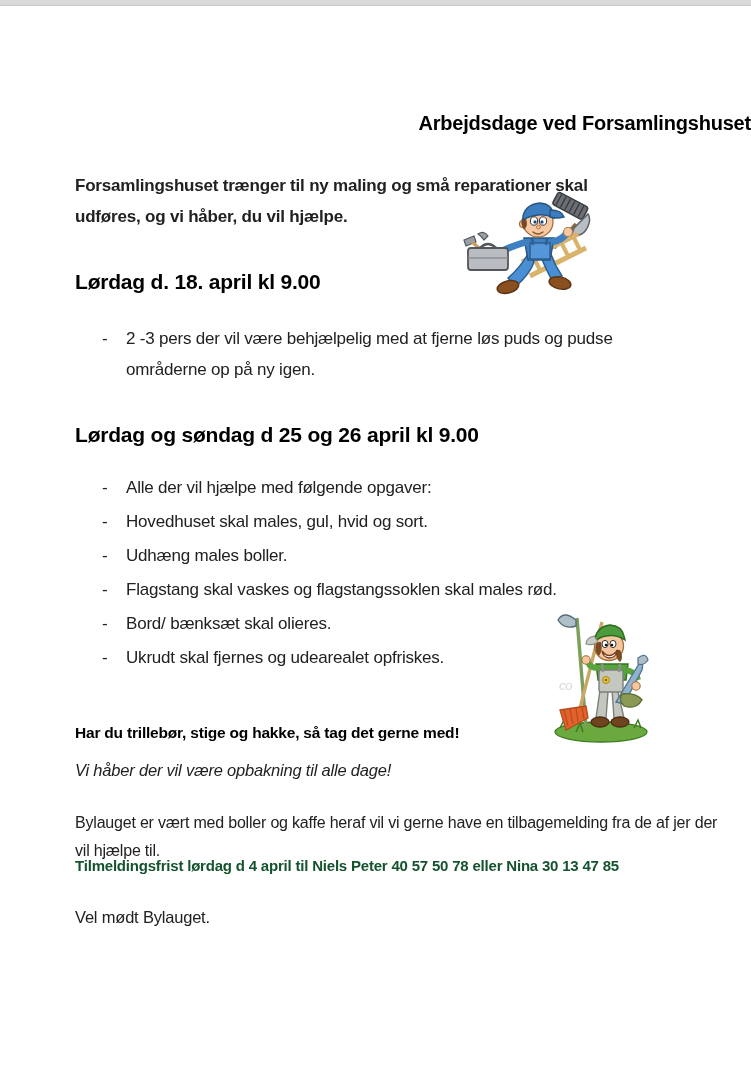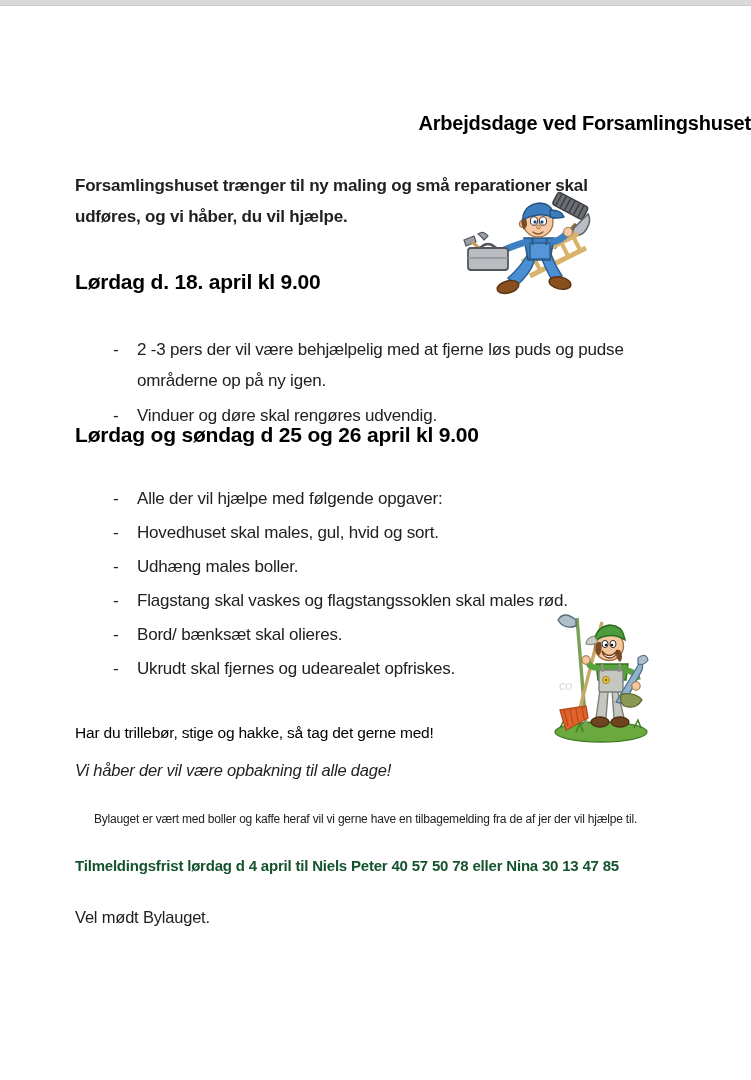--- a/index.html
+++ b/index.html
@@ -33,42 +33,42 @@
   .gardener { left: 546px; top: 606px; width: 106px; height: 140px; }
   .section-heading {
     position: absolute; left: 75px;
     font-size: 21px; font-weight: 700; color: #000;
     white-space: nowrap;
   }
   .heading-1 { top: 270px; }
   .heading-2 { top: 423px; }
   .worklist {
     position: absolute; left: 98px;
-    margin: 15px; padding: 0; list-style: none;
+    margin: 4px; padding: 0; list-style: none;
     font-size: 17px;
   }
   .worklist li { position: relative; padding-left: 24px; }
   .worklist li::before { content: "-"; position: absolute; left: 0; }
   .worklist-1 { top: 319px; width: 520px; }
   .worklist-1 li { line-height: 31px; margin-bottom: 4px; }
   .worklist-2 { top: 474px; width: 560px; }
   .worklist-2 li { line-height: 20px; margin-bottom: 14px; }
   .bring-note {
     position: absolute; top: 724px; left: 75px;
-    font-size: 15.5px; font-weight: 400; color: #000;
+    font-size: 15.5px; font-weight: 700; color: #000;
     white-space: nowrap;
   }
   .hope-note {
     position: absolute; top: 761px; left: 75px;
     font-size: 16.5px; font-style: italic;
     white-space: nowrap;
   }
   .catering-note {
     position: absolute; top: 793px; left: 75px;
-    width: 645px; font-size: 12px; line-height: 28px; margin-left: 19px;
+    width: 645px; font-size: 16px; line-height: 28px;
   }
   .deadline-note {
     position: absolute; top: 857px; left: 75px;
     font-size: 15px; font-weight: 700; color: #14532d;
     white-space: nowrap;
   }
   .signoff {
     position: absolute; top: 908px; left: 75px;
     font-size: 16.5px;
   }
@@ -158,21 +158,20 @@
       <circle cx="92" cy="32" r="0.8" fill="#111"></circle>
     <circle cx="88.5" cy="37" r="2" fill="#f0b88d" stroke="#a06f3f" stroke-width="0.8"></circle>
     <path d="M83 42 q5 4 10 0" fill="none" stroke="#8a5a2c" stroke-width="1.5" stroke-linecap="round"></path>
   </g>
 </svg>
 
 <div class="section-heading heading-1">Lørdag d. 18. april kl 9.00</div>
 
 <ul class="worklist worklist-1">
   <li>2 -3 pers der vil være behjælpelig med at fjerne løs puds og pudse områderne op på ny igen.</li>
-  <li>Vinduer og døre skal rengøres udvendig.</li>
 </ul>
 
 <div class="section-heading heading-2">Lørdag og søndag d 25 og 26 april kl 9.00</div>
 
 <ul class="worklist worklist-2">
   <li>Alle der vil hjælpe med følgende opgaver:</li>
   <li>Hovedhuset skal males, gul, hvid og sort.</li>
   <li>Udhæng males boller.</li>
   <li>Flagstang skal vaskes og flagstangssoklen skal males rød.</li>
   <li>Bord/ bænksæt skal olieres.</li>

